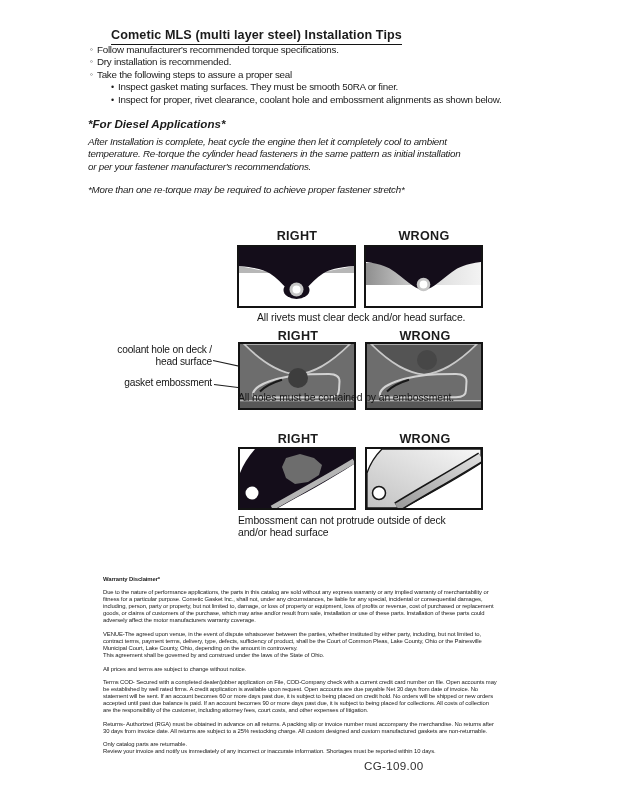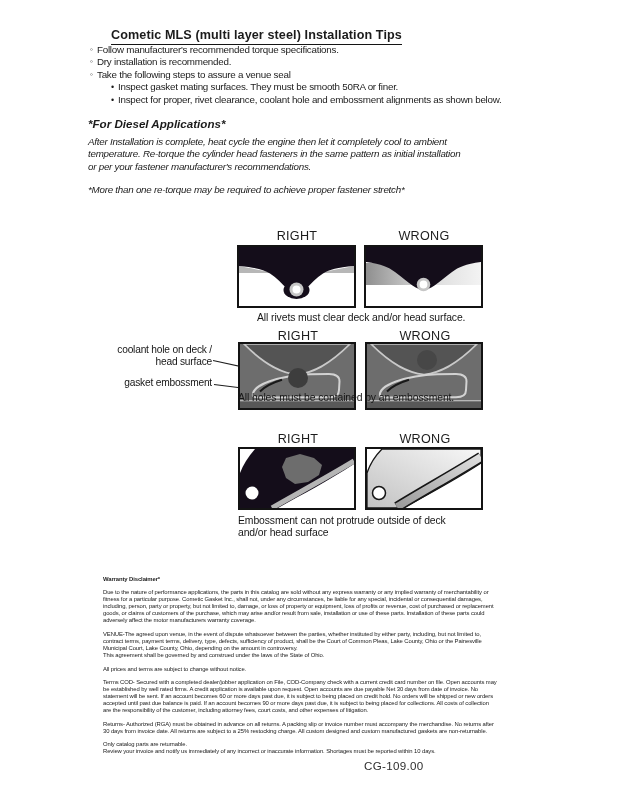--- a/index.html
+++ b/index.html
@@ -17,21 +17,21 @@
   .tip { display:flex; }
   .tip .mk { width:7px; flex:0 0 7px; font-size:8px; line-height:12.4px; }
   .tip.sub { margin-left:21px; }
   .tip.sub .mk { font-size:9px; }
   .diesel { position:absolute; left:88px; top:118px; width:505px;
     font-size:9.8px; letter-spacing:-0.25px; line-height:12.2px;font-style:italic; }
   .d-head { font-size:11.6px; font-weight:bold; letter-spacing:0; margin:0 0 6px 0; }
   .diesel p { margin:0 0 11px 0; white-space:pre-line; }
 
   .dlabel { position:absolute; width:120px; text-align:center;
-    font-size:12.6px; font-weight:normal; letter-spacing:0.3px; color:#1c1c1c; }
+    font-size:12.6px; font-weight:bold; letter-spacing:0.3px; color:#1c1c1c; }
   .caption { position:absolute; font-size:10.4px; letter-spacing:-0.1px;
     line-height:11.6px; white-space:pre-line; color:#161616; }
   .diag { position:absolute; border:2.6px solid #131313; background:#fff; display:block; }
 
   .callout { position:absolute; left:104px; width:108px; text-align:right;
     font-size:10.2px; letter-spacing:-0.2px; line-height:11.6px; color:#161616; }
   .leader { position:absolute; height:1.3px; background:#1d1d1d; transform-origin:left center; }
   .leader.l1 { left:213px; top:360px; width:85px; transform:rotate(12.3deg); }
   .leader.l2 { left:214px; top:384px; width:50px; transform:rotate(7deg); }
 
@@ -54,21 +54,21 @@
     <div class="tip">
       <span class="mk">◦</span>
       <span>Follow manufacturer's recommended torque specifications.</span>
     </div>
     <div class="tip">
       <span class="mk">◦</span>
       <span>Dry installation is recommended.</span>
     </div>
     <div class="tip">
       <span class="mk">◦</span>
-      <span>Take the following steps to assure a venue seal</span>
+      <span>Take the following steps to assure a proper seal</span>
     </div>
     <div class="tip sub">
       <span class="mk">•</span>
       <span>Inspect gasket mating surfaces.  They must be smooth 50RA or finer.</span>
     </div>
     <div class="tip sub">
       <span class="mk">•</span>
       <span>Inspect for proper, rivet clearance, coolant hole and embossment alignments as shown below.</span>
     </div>
   </div>

